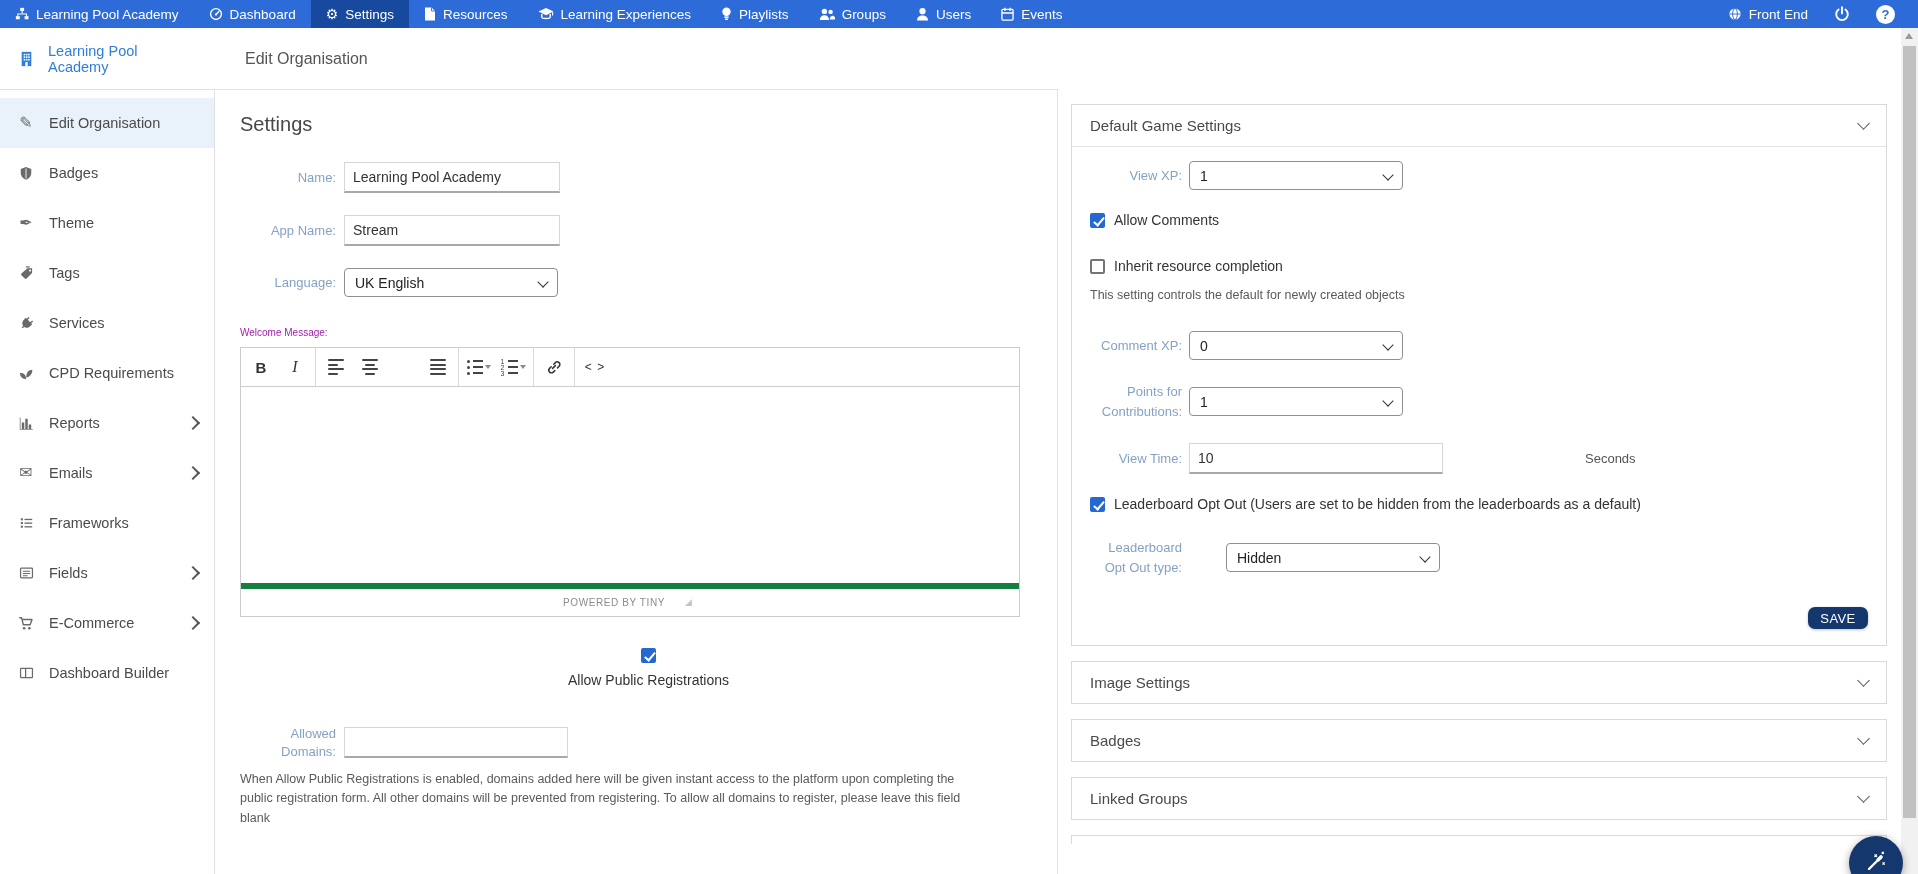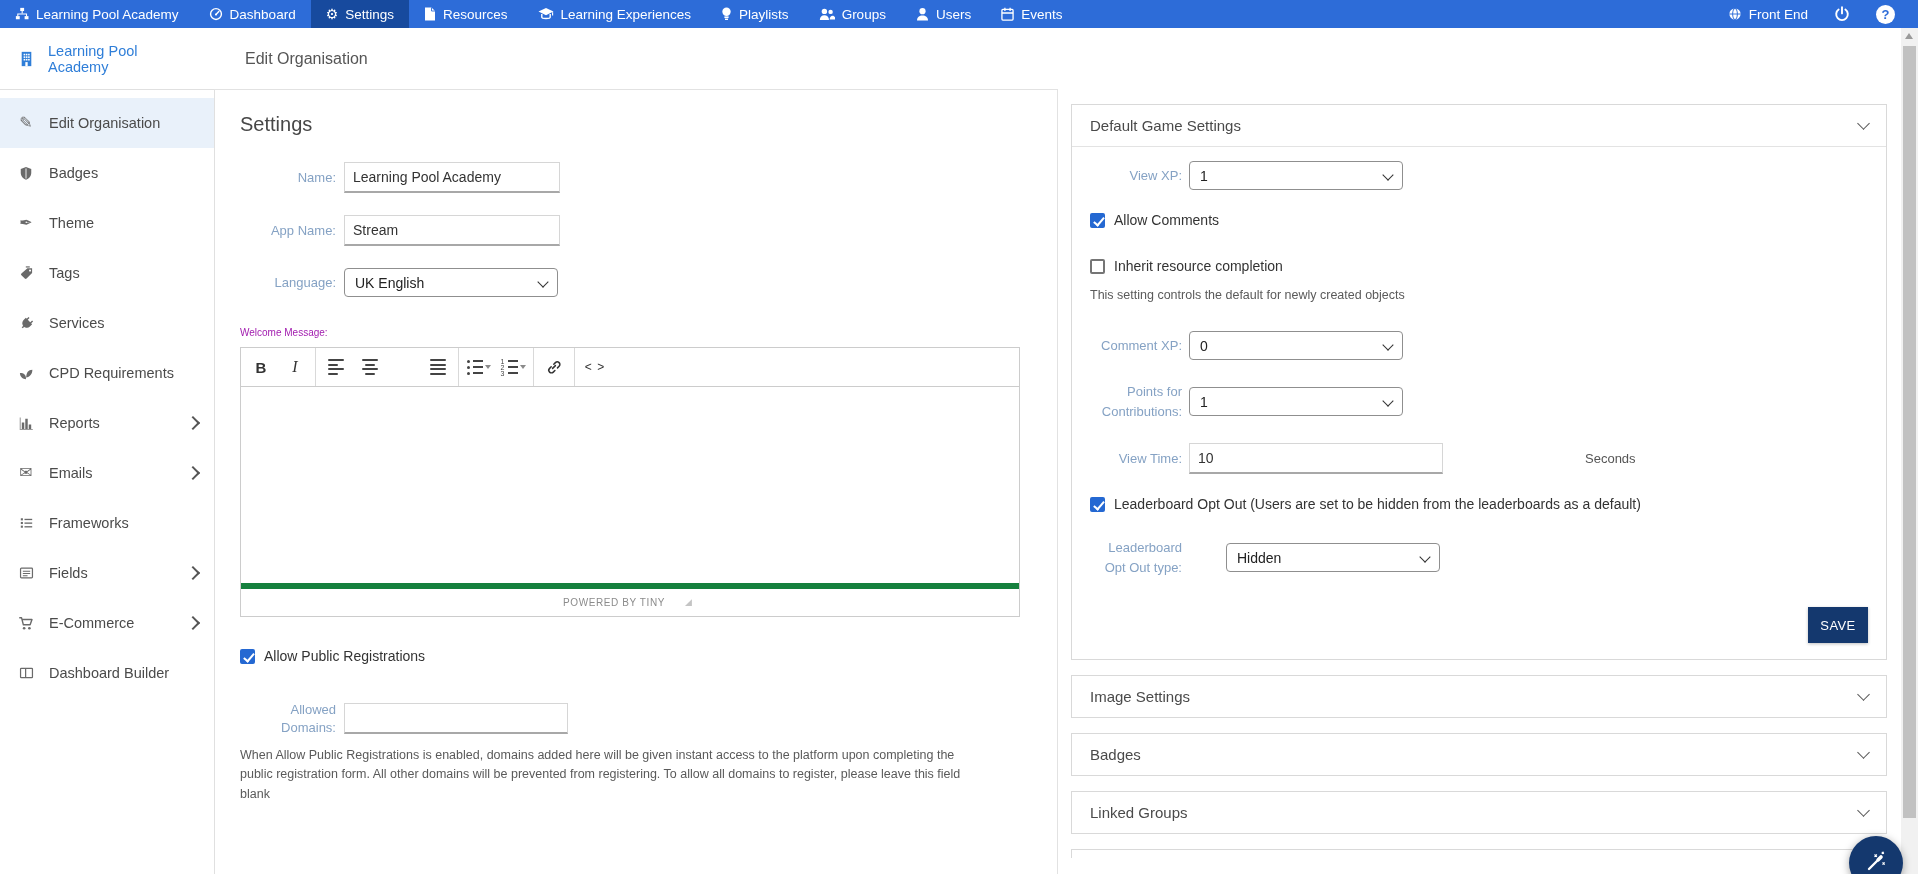--- a/index.html
+++ b/index.html
@@ -82,21 +82,21 @@
   
   .right{position:absolute;left:1058px;top:104px;width:846px;box-sizing:border-box;padding:0 17px 0 13px;}
   .panel{border:1px solid #d9d9d9;background:#fff;margin-bottom:15px;}
   .panel-h{height:41px;display:flex;align-items:center;padding:0 18px;font-size:15px;color:#4a4a4a;cursor:pointer;}
   .pchev{margin-left:auto;width:8px;height:8px;border-right:1.7px solid #555;border-bottom:1.7px solid #555;transform:rotate(45deg);margin-top:-4px;}
   .panel-body{border-top:1px solid #e3e3e3;padding:14px 18px 16px 18px;}
   .grow{display:flex;align-items:center;margin-bottom:22px;}
   .glbl{width:92px;text-align:right;color:#85a2c4;font-size:13px;margin-right:7px;line-height:1.5;}
   .gsuffix{font-size:13px;color:#555;margin-left:142px;}
   .save-row{display:flex;justify-content:flex-end;margin-top:30px;}
-  .btn-save{min-width:60px;height:36px;background:#14386e;color:#fff;border:none;border-radius:0;font-family:"Liberation Sans",sans-serif;font-size:13px;letter-spacing:.4px;padding:0 12px;cursor:pointer;box-shadow:0 1px 3px rgba(0,0,0,.25);}
+  .btn-save{min-width:60px;height:22px;background:#14386e;color:#fff;border:none;border-radius:7px;font-family:"Liberation Sans",sans-serif;font-size:13px;letter-spacing:.4px;padding:0 12px;cursor:pointer;box-shadow:0 1px 3px rgba(0,0,0,.25);}
   .panel.stub{height:8px;border-bottom:none;margin-bottom:0;}
 
   
   .sb{position:absolute;right:0;top:28px;width:17px;bottom:0;background:#f1f1f1;z-index:40;}
   .sb-arrow{position:absolute;top:5px;left:4px;width:0;height:0;border-left:4.5px solid transparent;border-right:4.5px solid transparent;border-bottom:6px solid #9a9a9a;cursor:pointer;}
   .sb-thumb{position:absolute;top:18px;left:2px;width:13px;height:772px;background:#c1c1c1;cursor:pointer;}
 
   
   .fab{position:absolute;left:1849px;top:836px;width:54px;height:54px;border-radius:50%;background:#14386e;box-shadow:0 2px 8px rgba(0,0,0,.35);display:flex;align-items:center;justify-content:center;cursor:pointer;z-index:60;}
 </style>
@@ -461,21 +461,21 @@
         <span class="tbtn ic-code"></span>
       </div>
     </div>
     <div class="ed-body"></div>
     <div class="ed-foot">
       <span class="tiny-brand">POWERED BY TINY</span>
       <span class="grip"></span>
     </div>
   </div>
 
-  <div class="cbrow" style="margin-top:31px;">
+  <div class="cbrow" style="margin-top:31px;flex-direction:column;">
     <span class="cb on"></span>
     <span class="cblbl">Allow Public Registrations</span>
   </div>
 
 
   <div class="frow" style="margin-top:37px;margin-bottom:10px;">
     <span class="flbl">Allowed Domains:</span>
     <input class="txt" style="width: 206px;" type="text" value="">
   </div>
   <div class="helper" style="width:735px;">When Allow Public Registrations is enabled, domains added here will be given instant access to the platform upon completing the public registration form. All other domains will be prevented from registering. To allow all domains to register, please leave this field blank</div>

